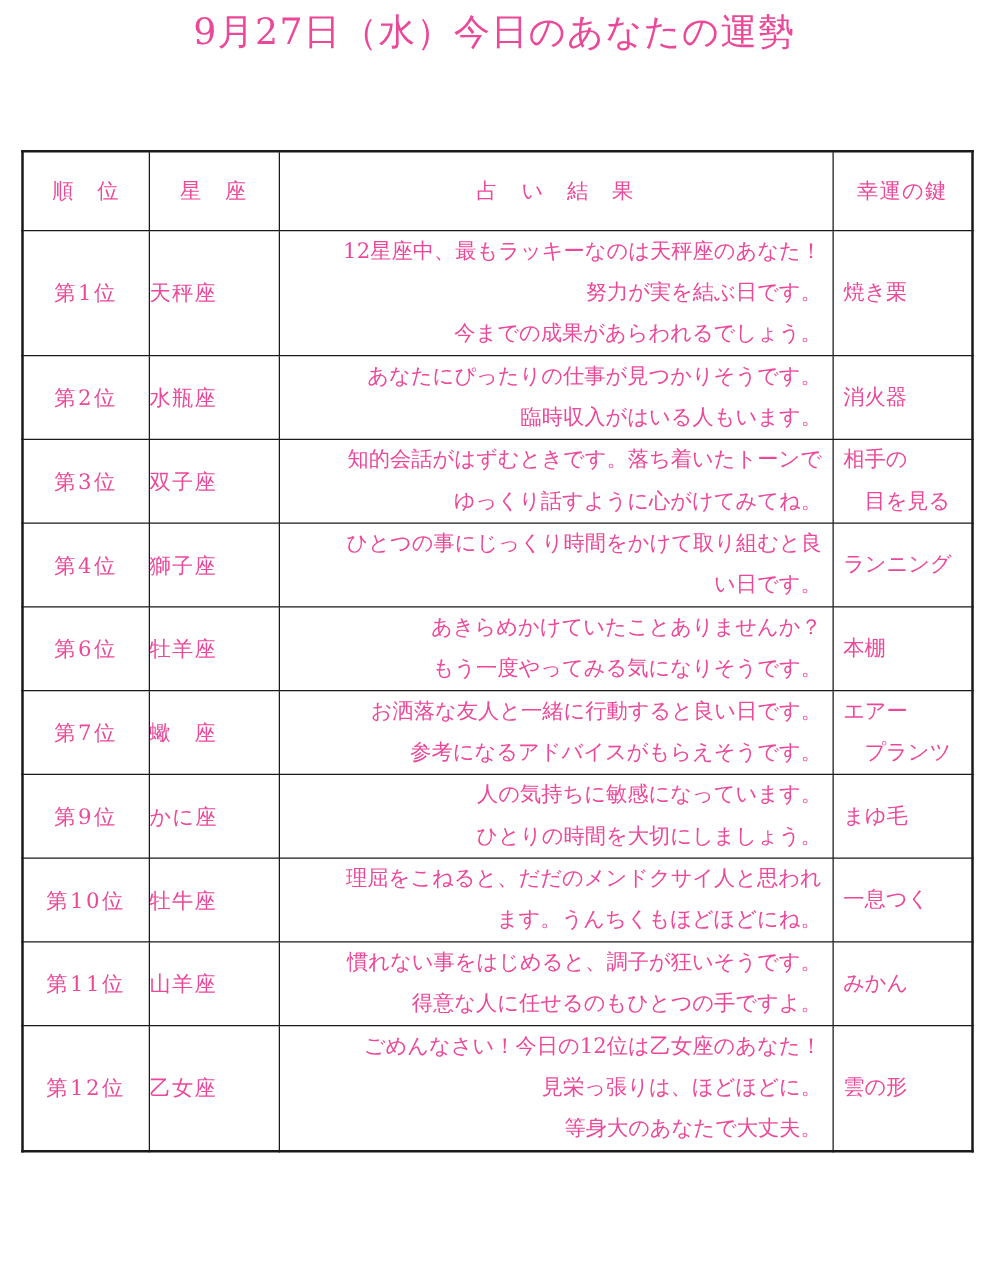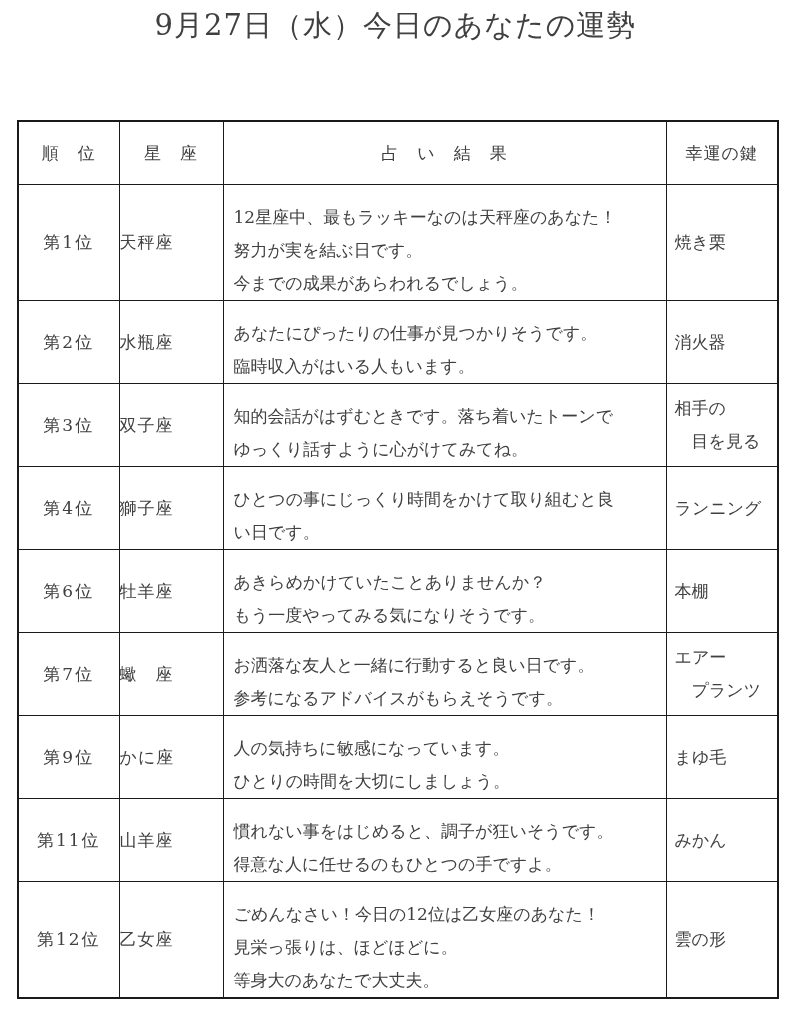--- a/index.html
+++ b/index.html
@@ -5,21 +5,21 @@
   html, body {
     margin: 0;
     padding: 0;
     background: #ffffff;
   }
   .page {
     position: relative;
     width: 791px;
     height: 1024px;
     background: #ffffff;
-    color: #404040;
+    color: #ec4899;
     font-family: "DejaVu Serif", "Liberation Serif", serif;
     overflow: hidden;
   }
   .doc-title {
     position: absolute;
     top: 6px;
     left: 0;
     width: 100%;
     text-align: center;
     font-size: 29px;
@@ -58,22 +58,22 @@
   .fortune td.rank {
     text-align: center;
     letter-spacing: 2px;
     padding: 0;
   }
   .fortune td.sign {
     letter-spacing: 1px;
     padding: 0;
   }
   .fortune td.result {
-    text-align: left;
-    padding: 16px 8px 0 10px;
+    text-align: right;
+    padding: 0 8px 0 10px;
     white-space: pre-line;
     line-height: 33px;
   }
   .fortune td.lucky {
     text-align: left;
     padding: 0 4px 0 8px;
     white-space: pre-line;
     line-height: 33px;
     margin-top: 41px;
   }
@@ -149,20 +149,27 @@
 　プランツ</td>
       </tr>
       <tr class="h2">
         <td class="rank">第9位</td>
         <td class="sign">かに座</td>
         <td class="result">人の気持ちに敏感になっています。
 ひとりの時間を大切にしましょう。</td>
         <td class="lucky">まゆ毛</td>
       </tr>
       <tr class="h2">
+        <td class="rank">第10位</td>
+        <td class="sign">牡牛座</td>
+        <td class="result">理屈をこねると、だだのメンドクサイ人と思われ
+ます。うんちくもほどほどにね。</td>
+        <td class="lucky">一息つく</td>
+      </tr>
+      <tr class="h2">
         <td class="rank">第11位</td>
         <td class="sign">山羊座</td>
         <td class="result">慣れない事をはじめると、調子が狂いそうです。
 得意な人に任せるのもひとつの手ですよ。</td>
         <td class="lucky">みかん</td>
       </tr>
       <tr class="h3">
         <td class="rank">第12位</td>
         <td class="sign">乙女座</td>
         <td class="result">ごめんなさい！今日の12位は乙女座のあなた！

